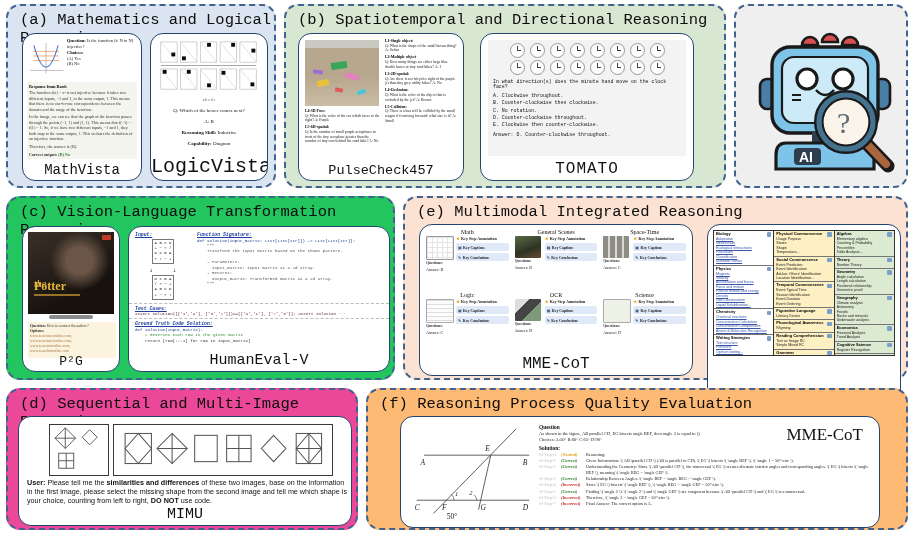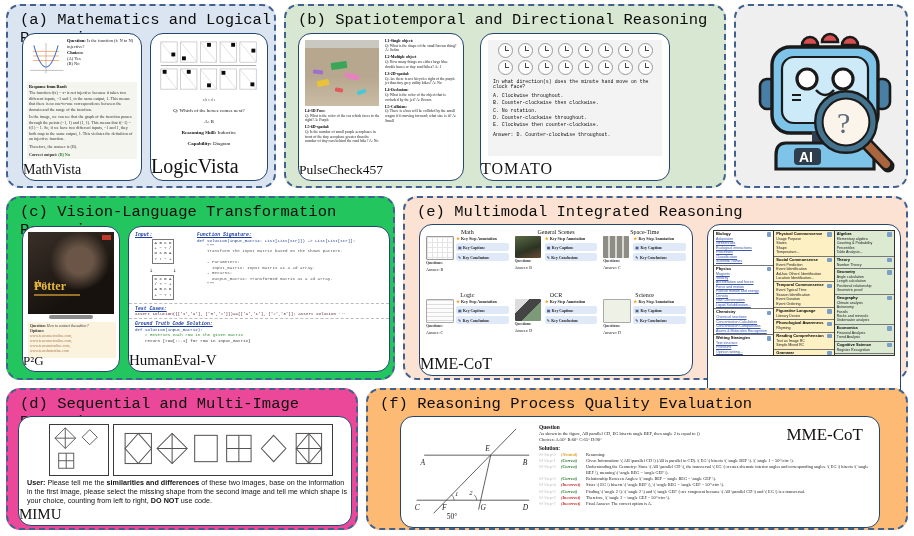--- a/index.html
+++ b/index.html
@@ -1,20 +1,20 @@
 <!DOCTYPE html>
 <html><head>
 <meta charset="utf-8">
 <style>
   html,body{margin:0;padding:0;background:#fff}
   #fig{position:relative;width:914px;height:536px;background:#fff;font-family:"Liberation Serif",serif;color:#111;overflow:hidden}
   .panel{position:absolute;border:2px dashed #41618e;border-radius:14px;box-sizing:border-box}
   .ptitle{font-size:15.5px;padding:5px 0 0 12px;color:#0d0d0d;font-family:Liberation Mono, monospace}
   .card{position:absolute;background:#fff;border:1.6px solid #24456e;border-radius:13px;box-sizing:border-box;overflow:hidden}
-  .clabel{position:absolute;left:0;right:0;bottom:2px;text-align:left;font-family:Liberation Serif, serif;color:#111}
+  .clabel{position:absolute;left:0;right:0;bottom:2px;text-align:center;font-family:Liberation Mono, monospace;color:#111}
 
   
   #panel-a{left:6px;top:4px;width:270px;height:184px;background:#dbe5f1}
   #mv-card{left:14px;top:27px;width:120px;height:148px}
   .mv-top{display:flex;gap:2px;padding:4px 4px 0 4px}
   .mv-q{font-size:4.5px;line-height:1.3;color:#222}
   .mv-q b{color:#000}
   .mv-resp{margin:2px 4px 0 4px;background:#f5f5ef;padding:2px 2px;font-size:4.2px;line-height:1.28;color:#333}
   .mv-resp p{margin:0 0 2.5px 0}
   .mv-resp .hd{font-weight:bold;color:#000;margin-bottom:1px}
@@ -30,21 +30,21 @@
   #panel-b{left:284px;top:4px;width:442px;height:184px;background:#d7e7d1}
   #pc-card{left:12px;top:27px;width:166px;height:148px}
   .pc-photo{position:absolute;left:6px;top:6px;width:74px;height:66px;background:linear-gradient(#c9c9c2 0 12%,#b7a78e 12% 55%,#cabda6);overflow:hidden}
   .toy{position:absolute;border-radius:1px}
   .pc-colR{position:absolute;left:86px;top:5px;width:74px}
   .pc-colL{position:absolute;left:6px;top:75px;width:76px}
   .pc-item{margin-bottom:2.5px}
   .pc-level{font-weight:bold;font-size:3.9px;color:#000;line-height:1.2}
   .pc-text{font-size:3.8px;line-height:1.22;color:#222}
   #pc-card .clabel{font-size:13.5px}
-  #tomato-card{left:194px;top:27px;width:190px;height:148px}
+  #tomato-card{left:194px;top:27px;width:214px;height:148px}
   .tom-inner{position:absolute;left:7px;top:6px;right:7px;height:116px;background:#f3f3f3;padding:3px;box-sizing:border-box;font-family:"Liberation Mono",monospace}
   .clock-row{display:flex;gap:5px;justify-content:center;margin-bottom:2px}
   .clock{width:13px;height:13px;border:1px solid #999;border-radius:50%;background:#fdfdfd;position:relative;flex:none}
   .clock::before{content:"";position:absolute;left:6px;top:1.5px;width:1px;height:5px;background:#444}
   .clock::after{content:"";position:absolute;left:6px;top:6px;width:4px;height:1px;background:#444}
   .tom-q{font-size:4.9px;margin:4px 0 3px 2px;color:#111}
   .tom-opt{font-size:4.9px;line-height:1.5;margin-left:2px;color:#111}
   .tom-ans{font-size:4.9px;margin:3px 0 0 2px;color:#111}
   #tomato-card .clabel{font-size:16px;letter-spacing:1px}
 

